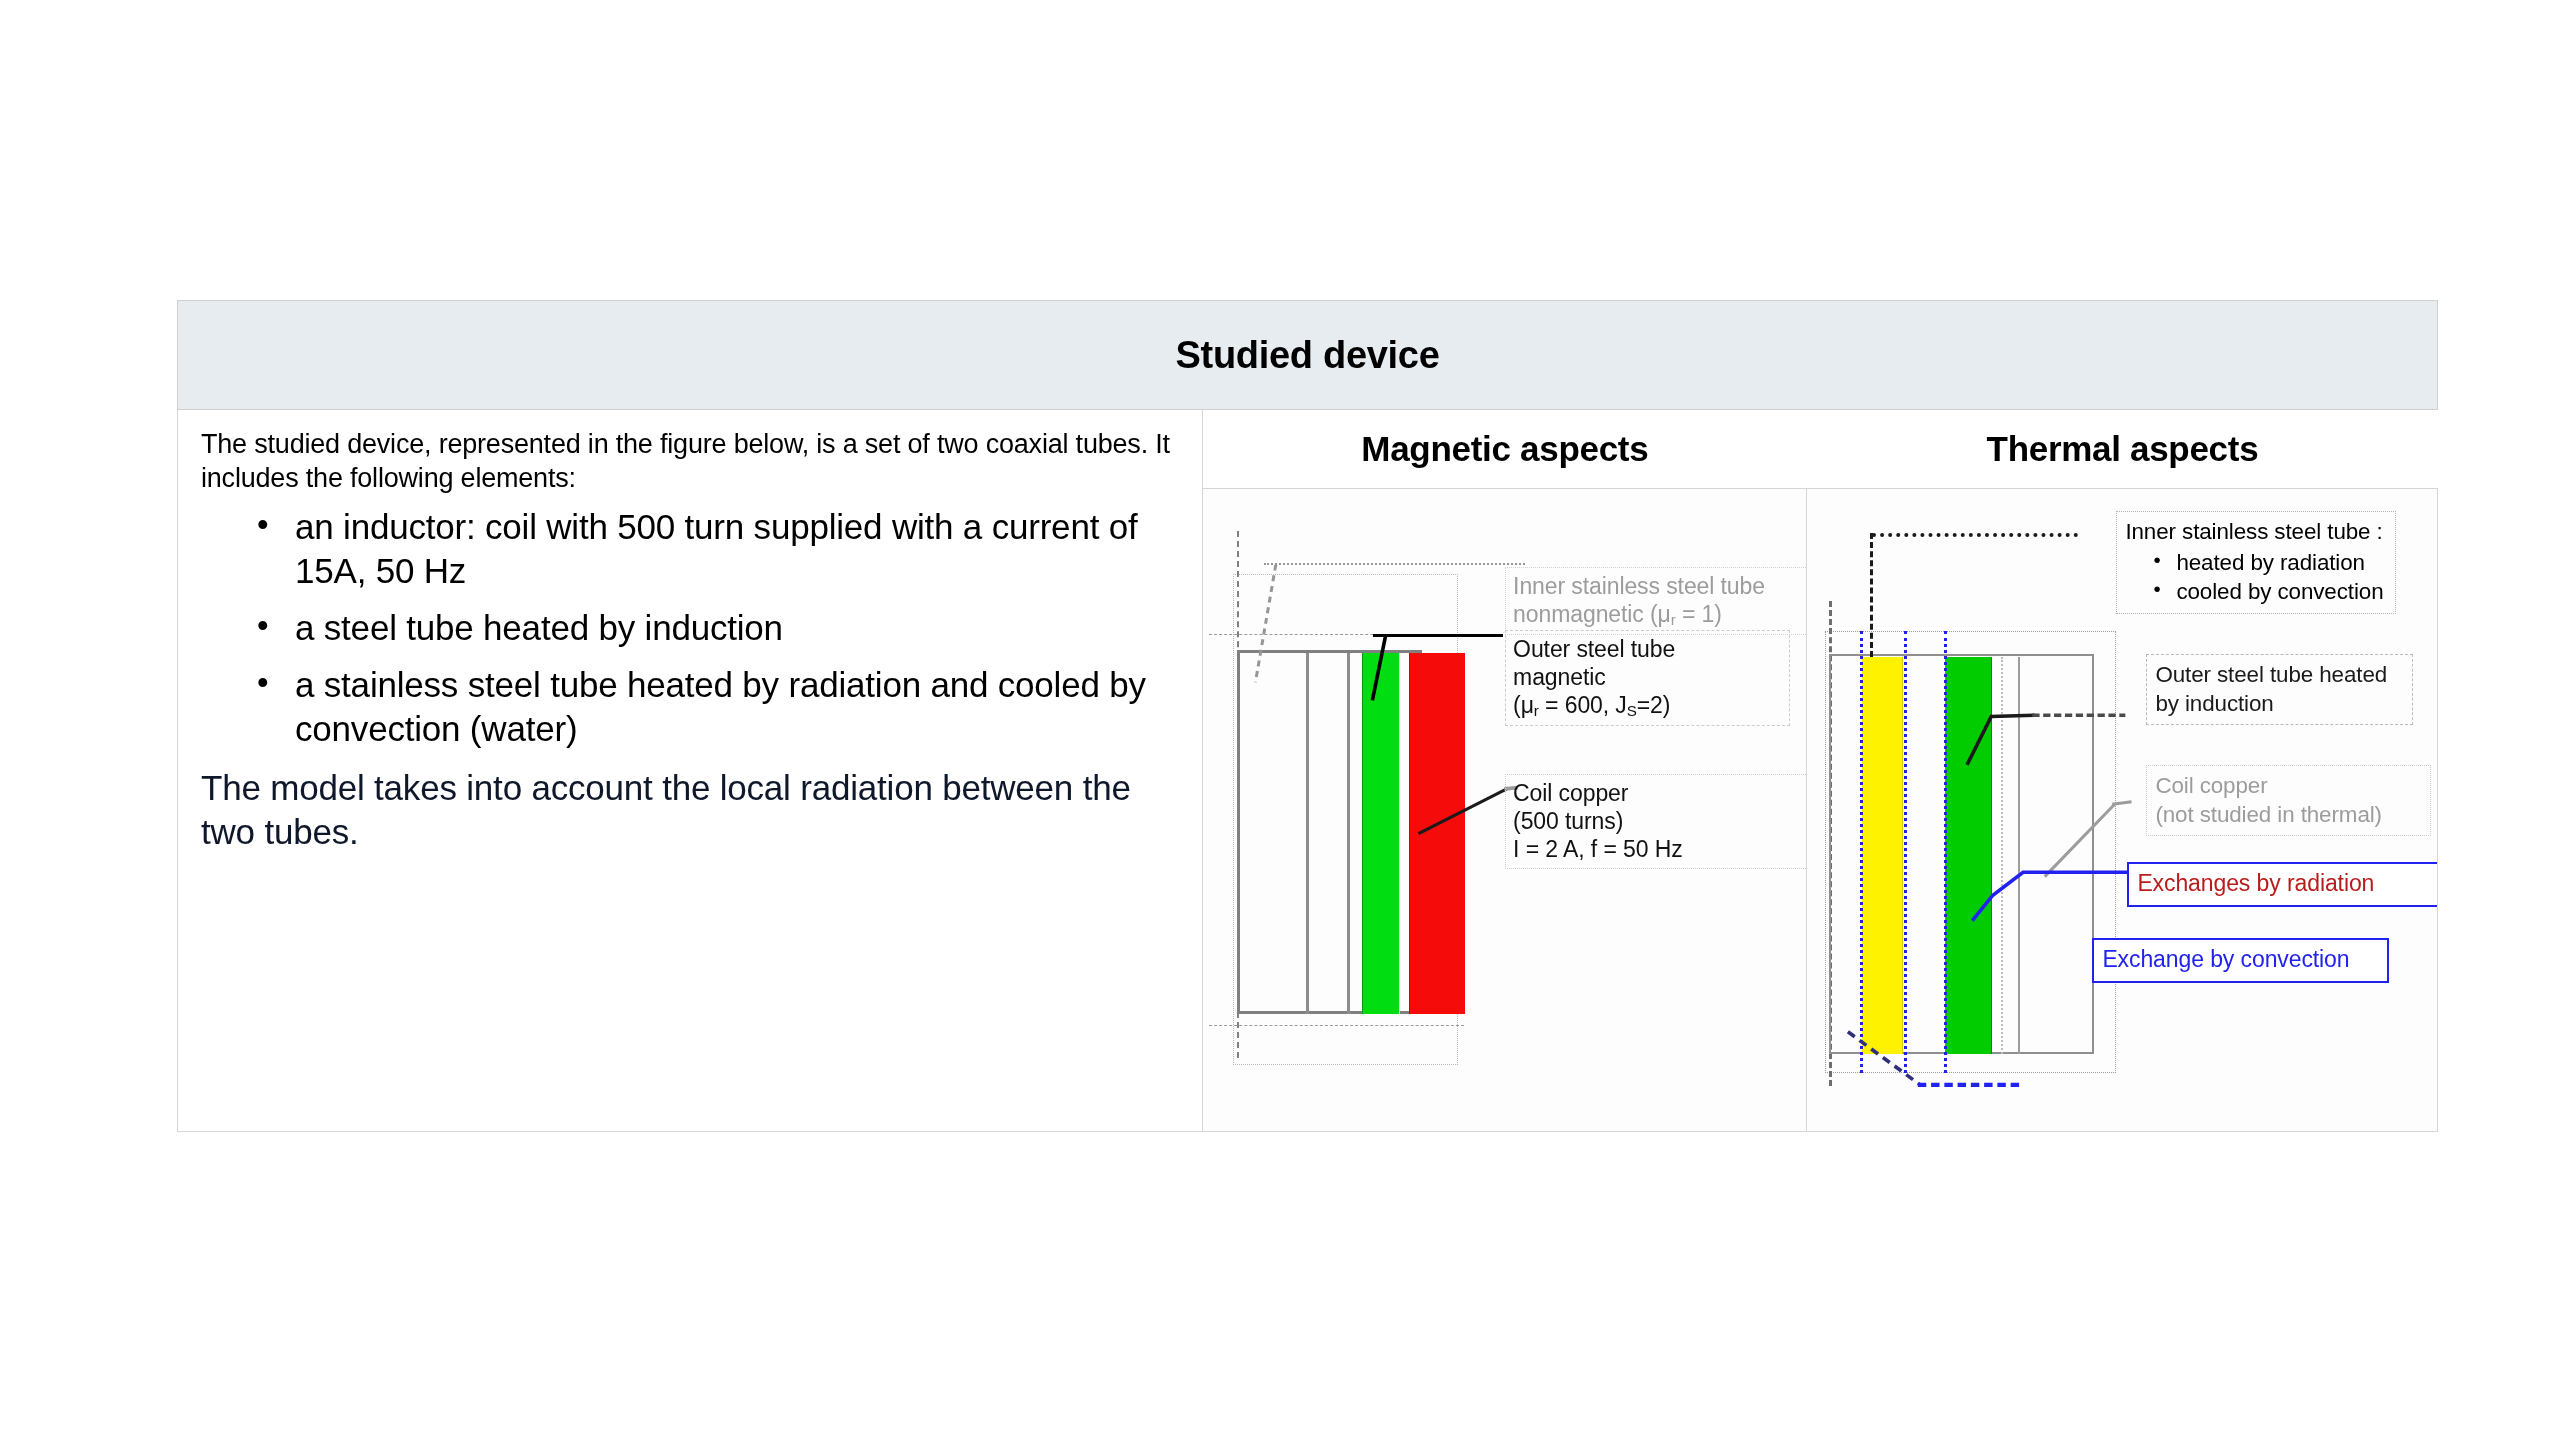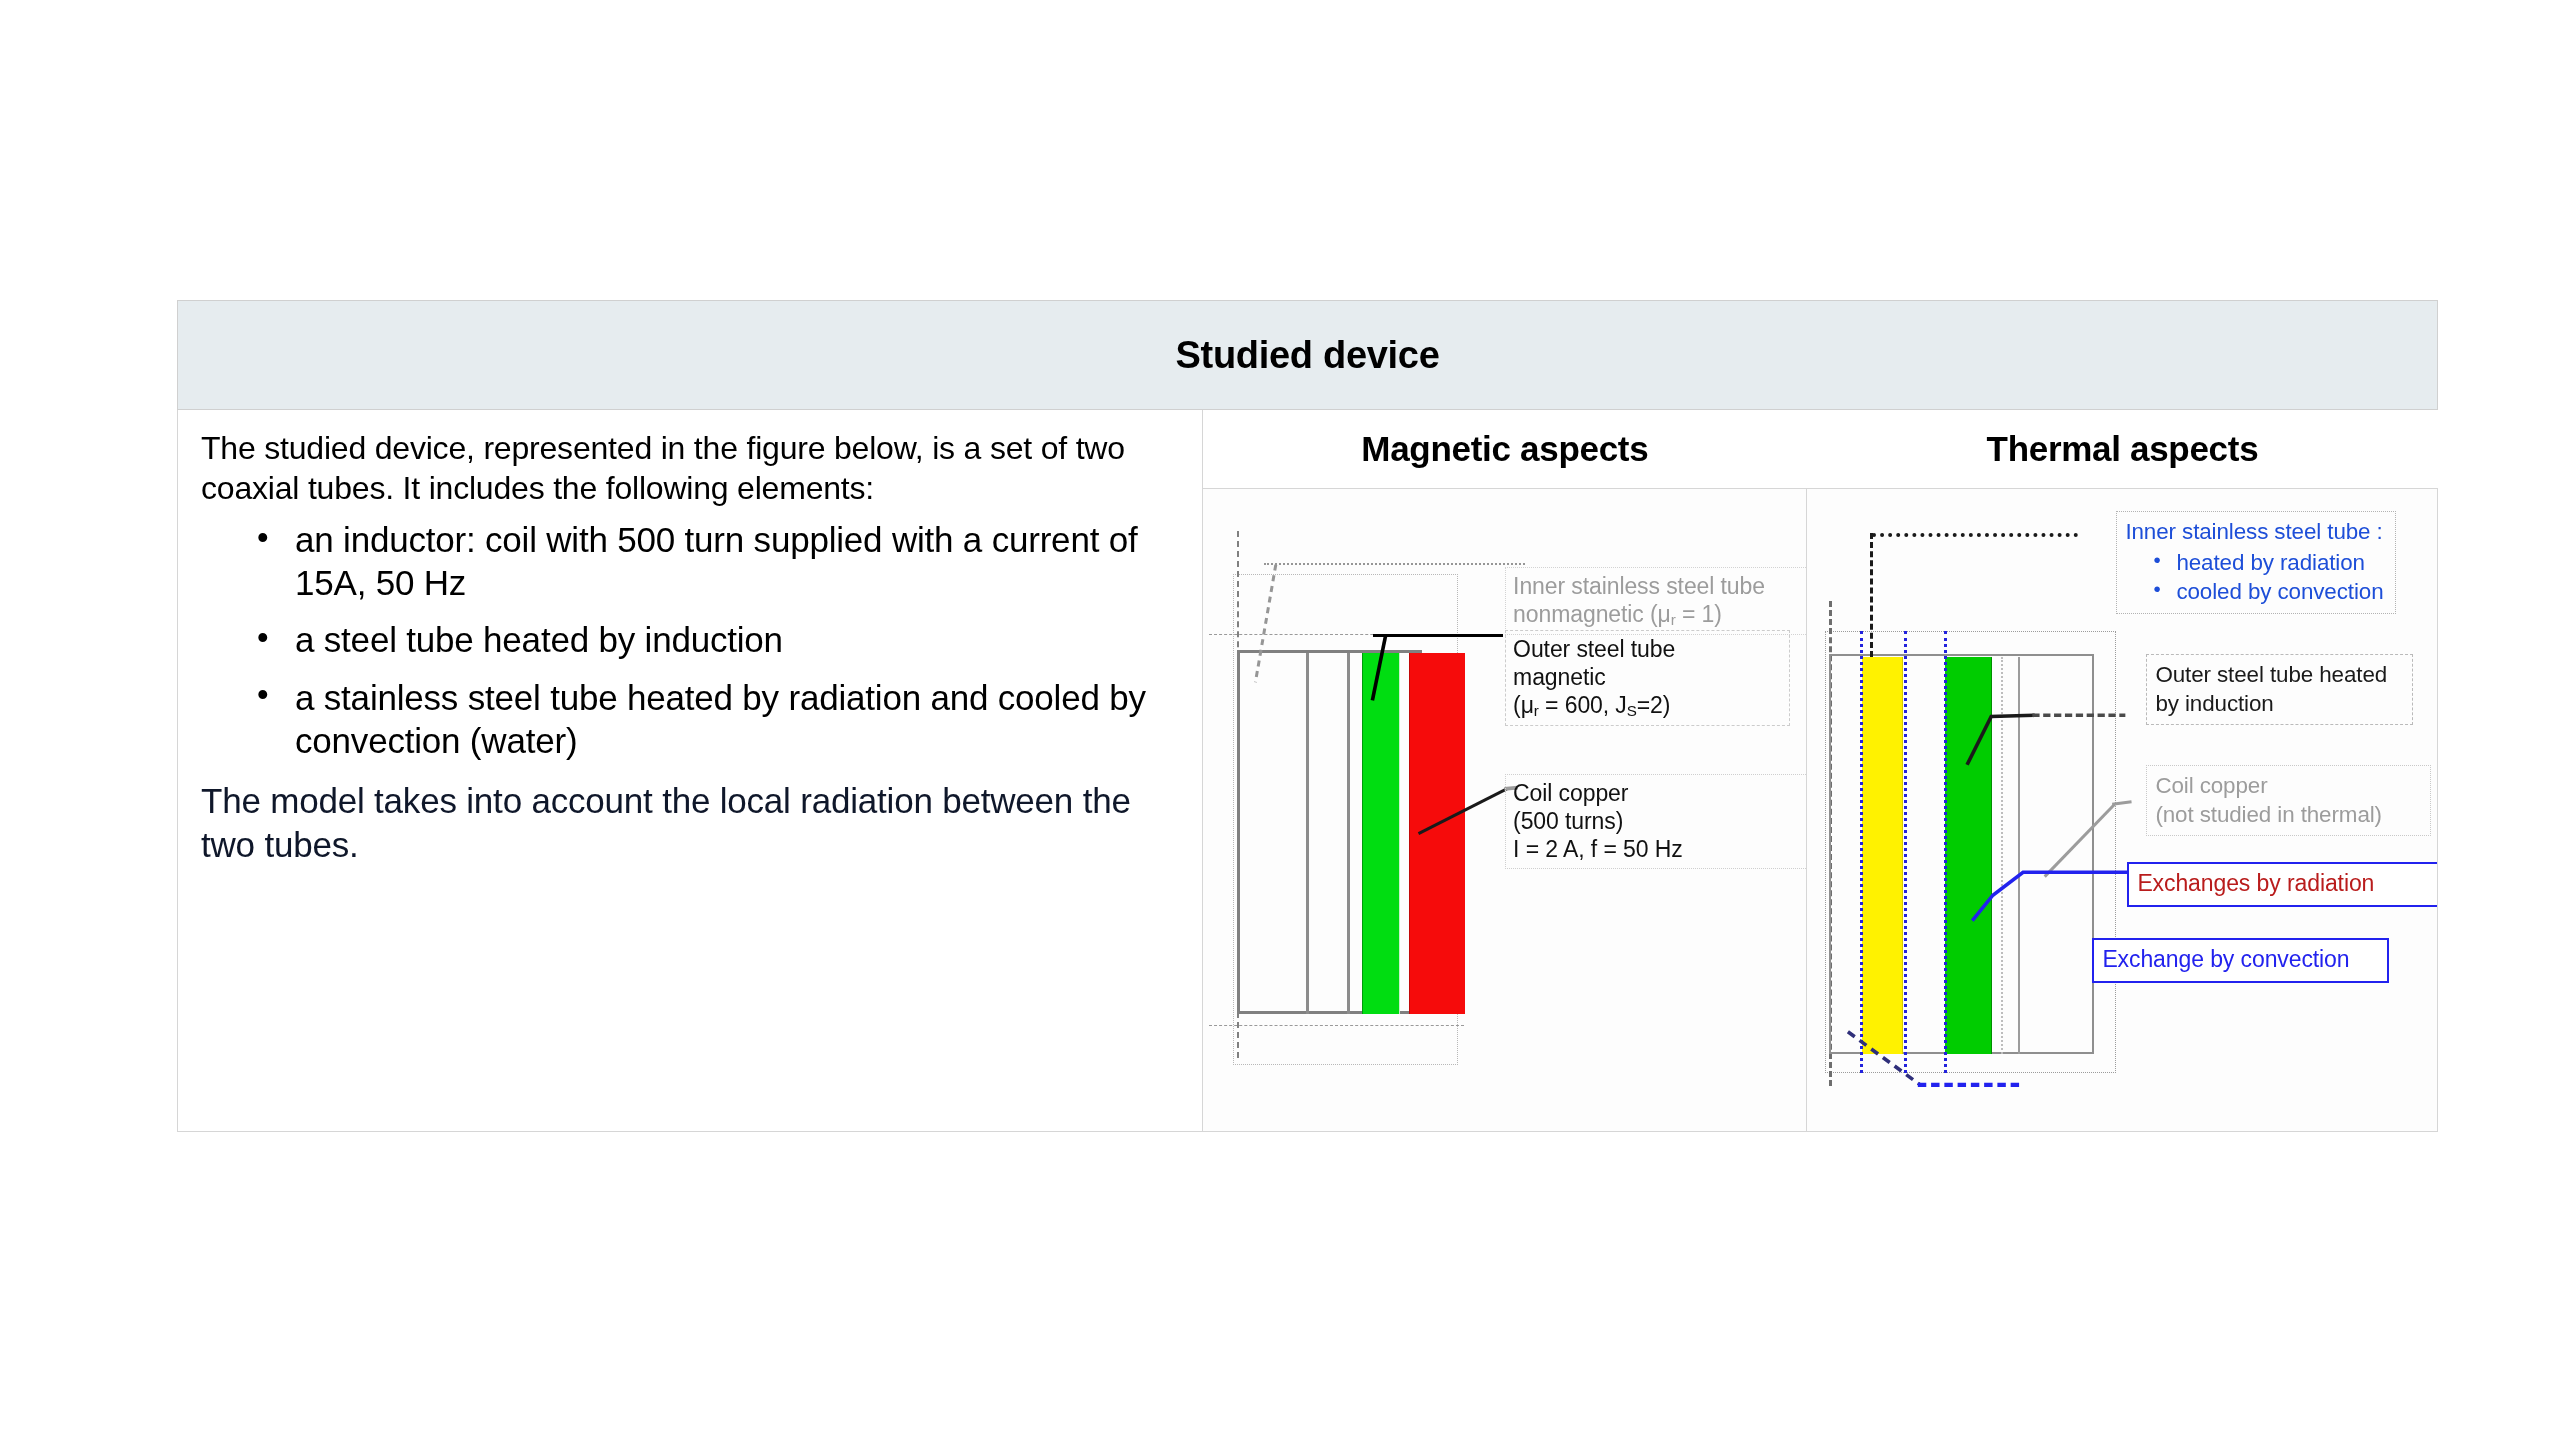--- a/index.html
+++ b/index.html
@@ -73,21 +73,21 @@
   .fig-cell {
     vertical-align: top;
     padding: 0;
     background: #fdfdfd;
     height: 642px;
     position: relative;
   }
 
   
   .intro {
-    font-size: 32px;
+    font-size: 27px;
     line-height: 1.25;
     color: #000000;
     margin: 0 0 4.8px 0;
     letter-spacing: -0.2px;
   }
   ul.elems {
     margin: 9.7px 0 9.7px 0;
     padding: 0 0 0 56px;
     list-style: none;
   }
@@ -332,21 +332,21 @@
     position: absolute;
     font-size: 22.4px;
     line-height: 1.3;
     letter-spacing: -0.1px;
     padding: 4.8px 6px 6px 8.5px;
     white-space: nowrap;
   }
   .t-c1 {
     left: 309px; top: 22px;
     width: 280px;
-    color: #1d4ed8;
+    color: #000000;
     border: 1.8px dotted #b3b3b3;
   }
   .t-c1 ul { margin: 2.4px 0 0 0; padding-left: 28px; list-style: none; }
   .t-c1 li { position: relative; padding-left: 23px; }
   .t-c1 li .bul { position: absolute; left: 0; top: -1.8px; font-size: 20.6px; }
   .t-c2 {
     left: 339px; top: 165px;
     width: 267px;
     color: #1a1a1a;
     border: 1.8px dashed #bababa;

